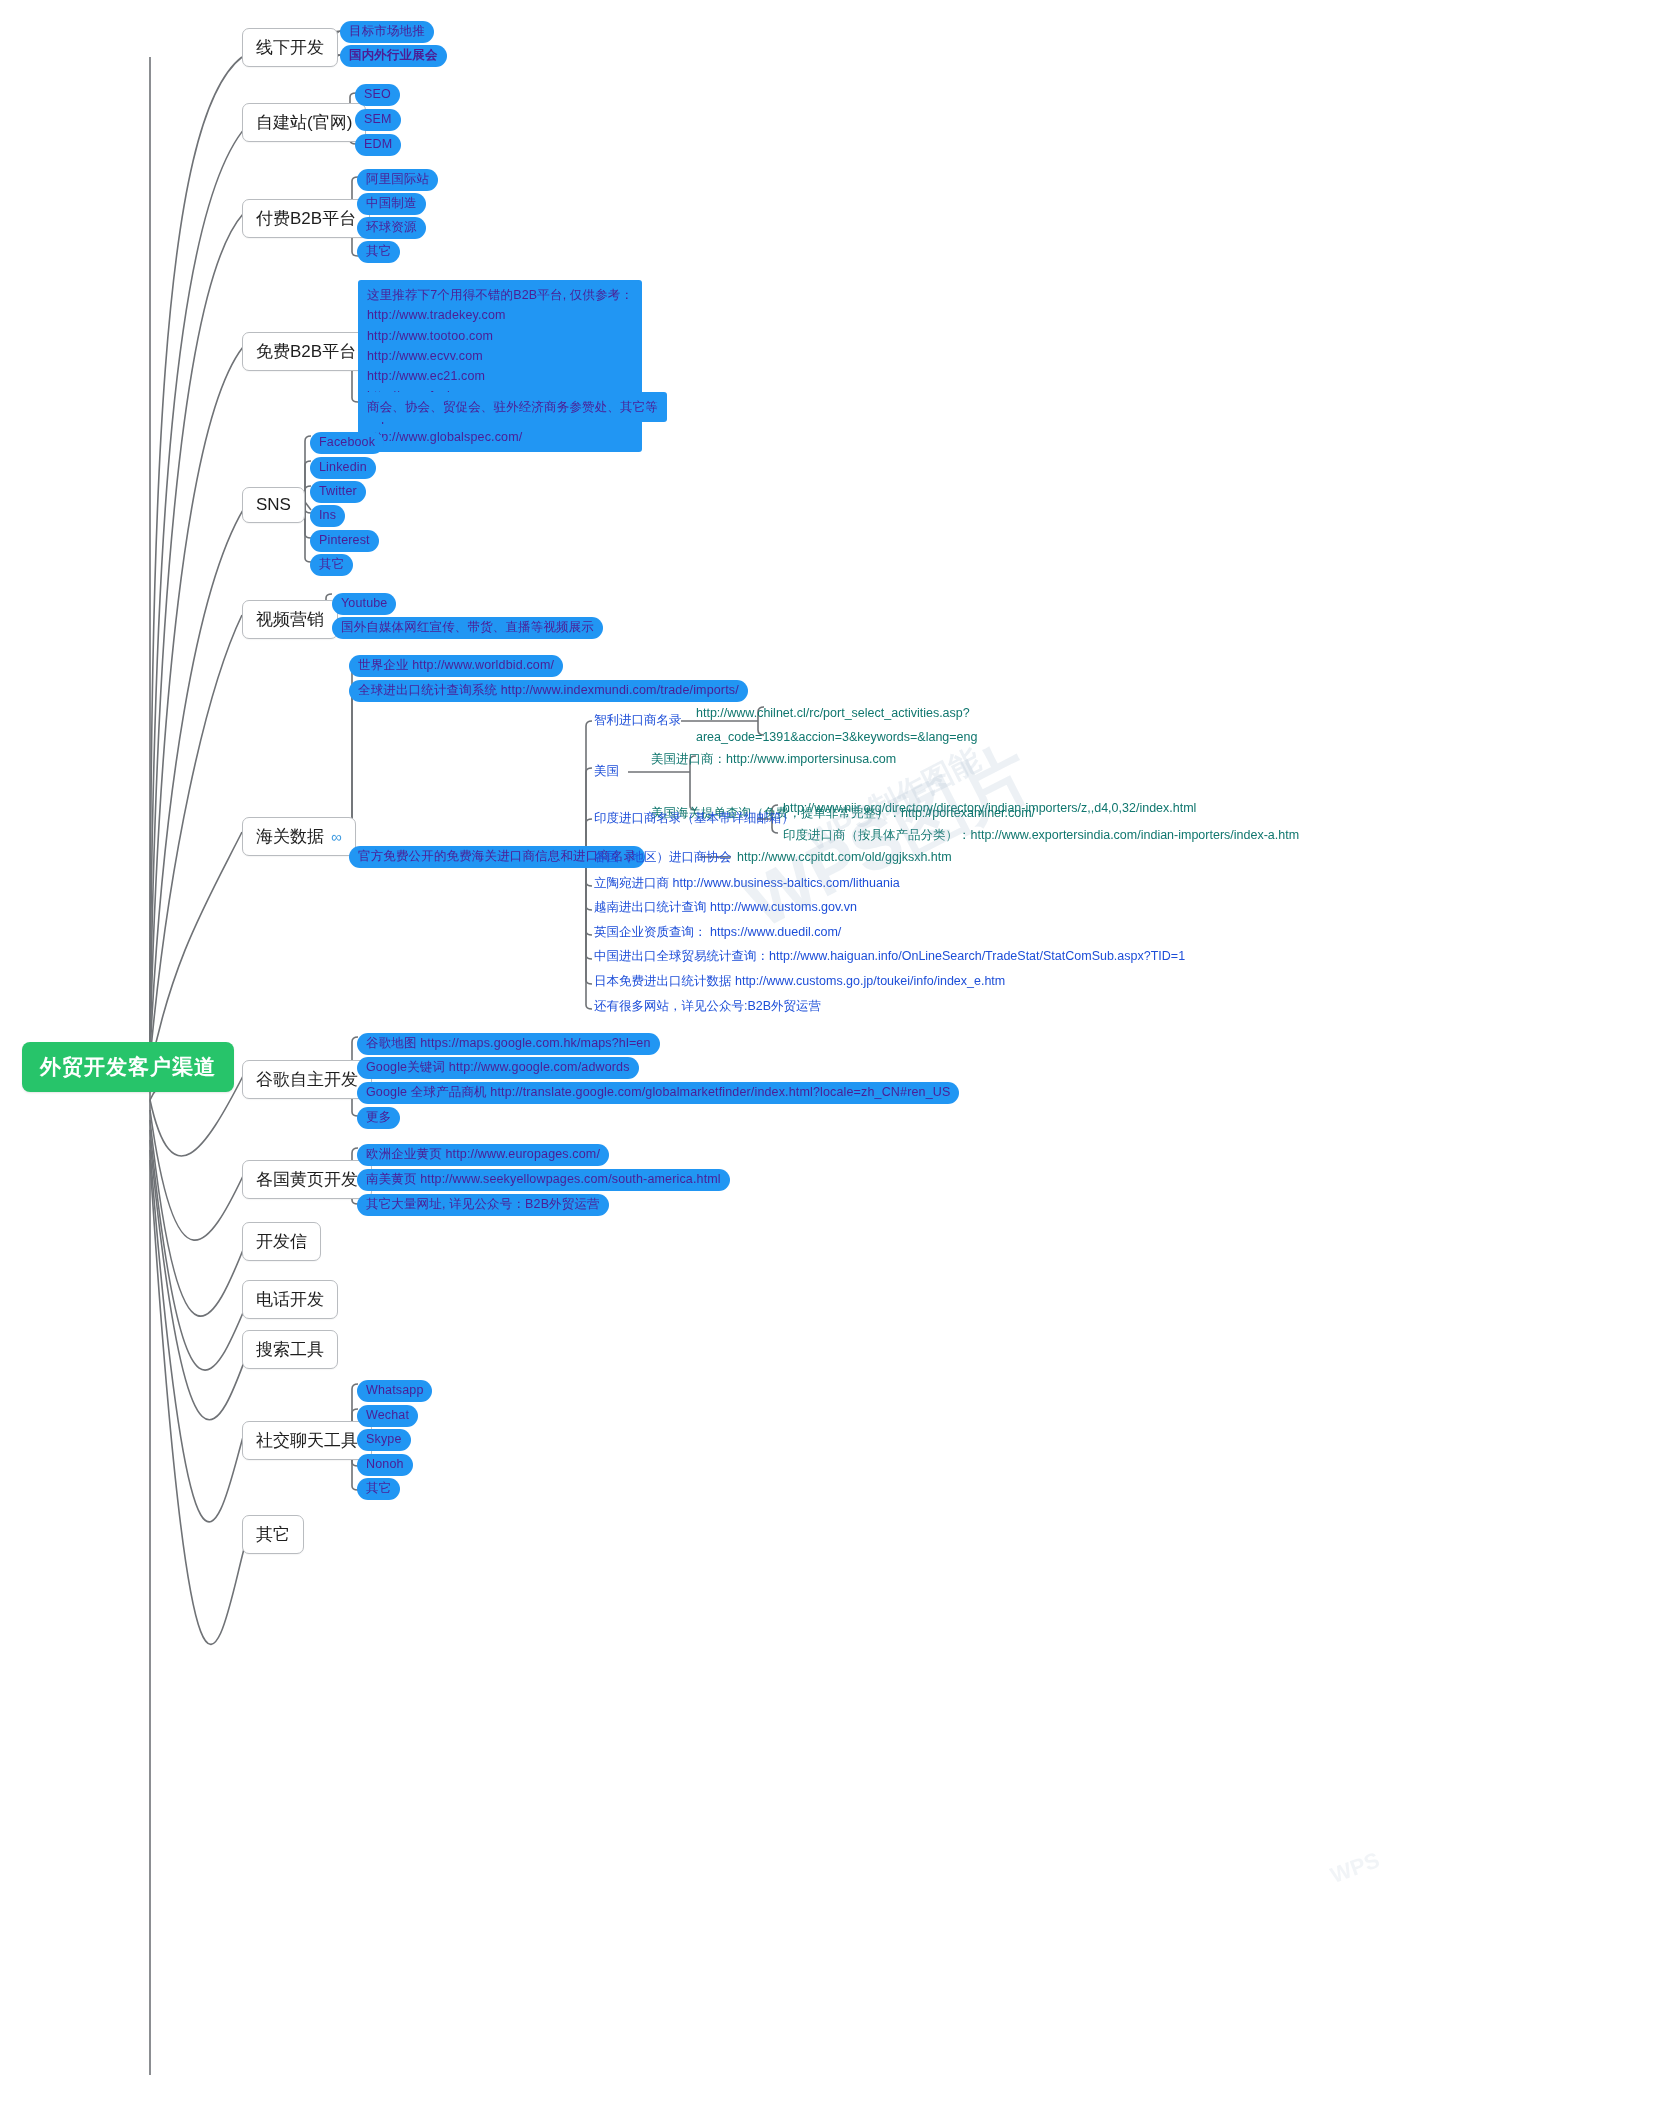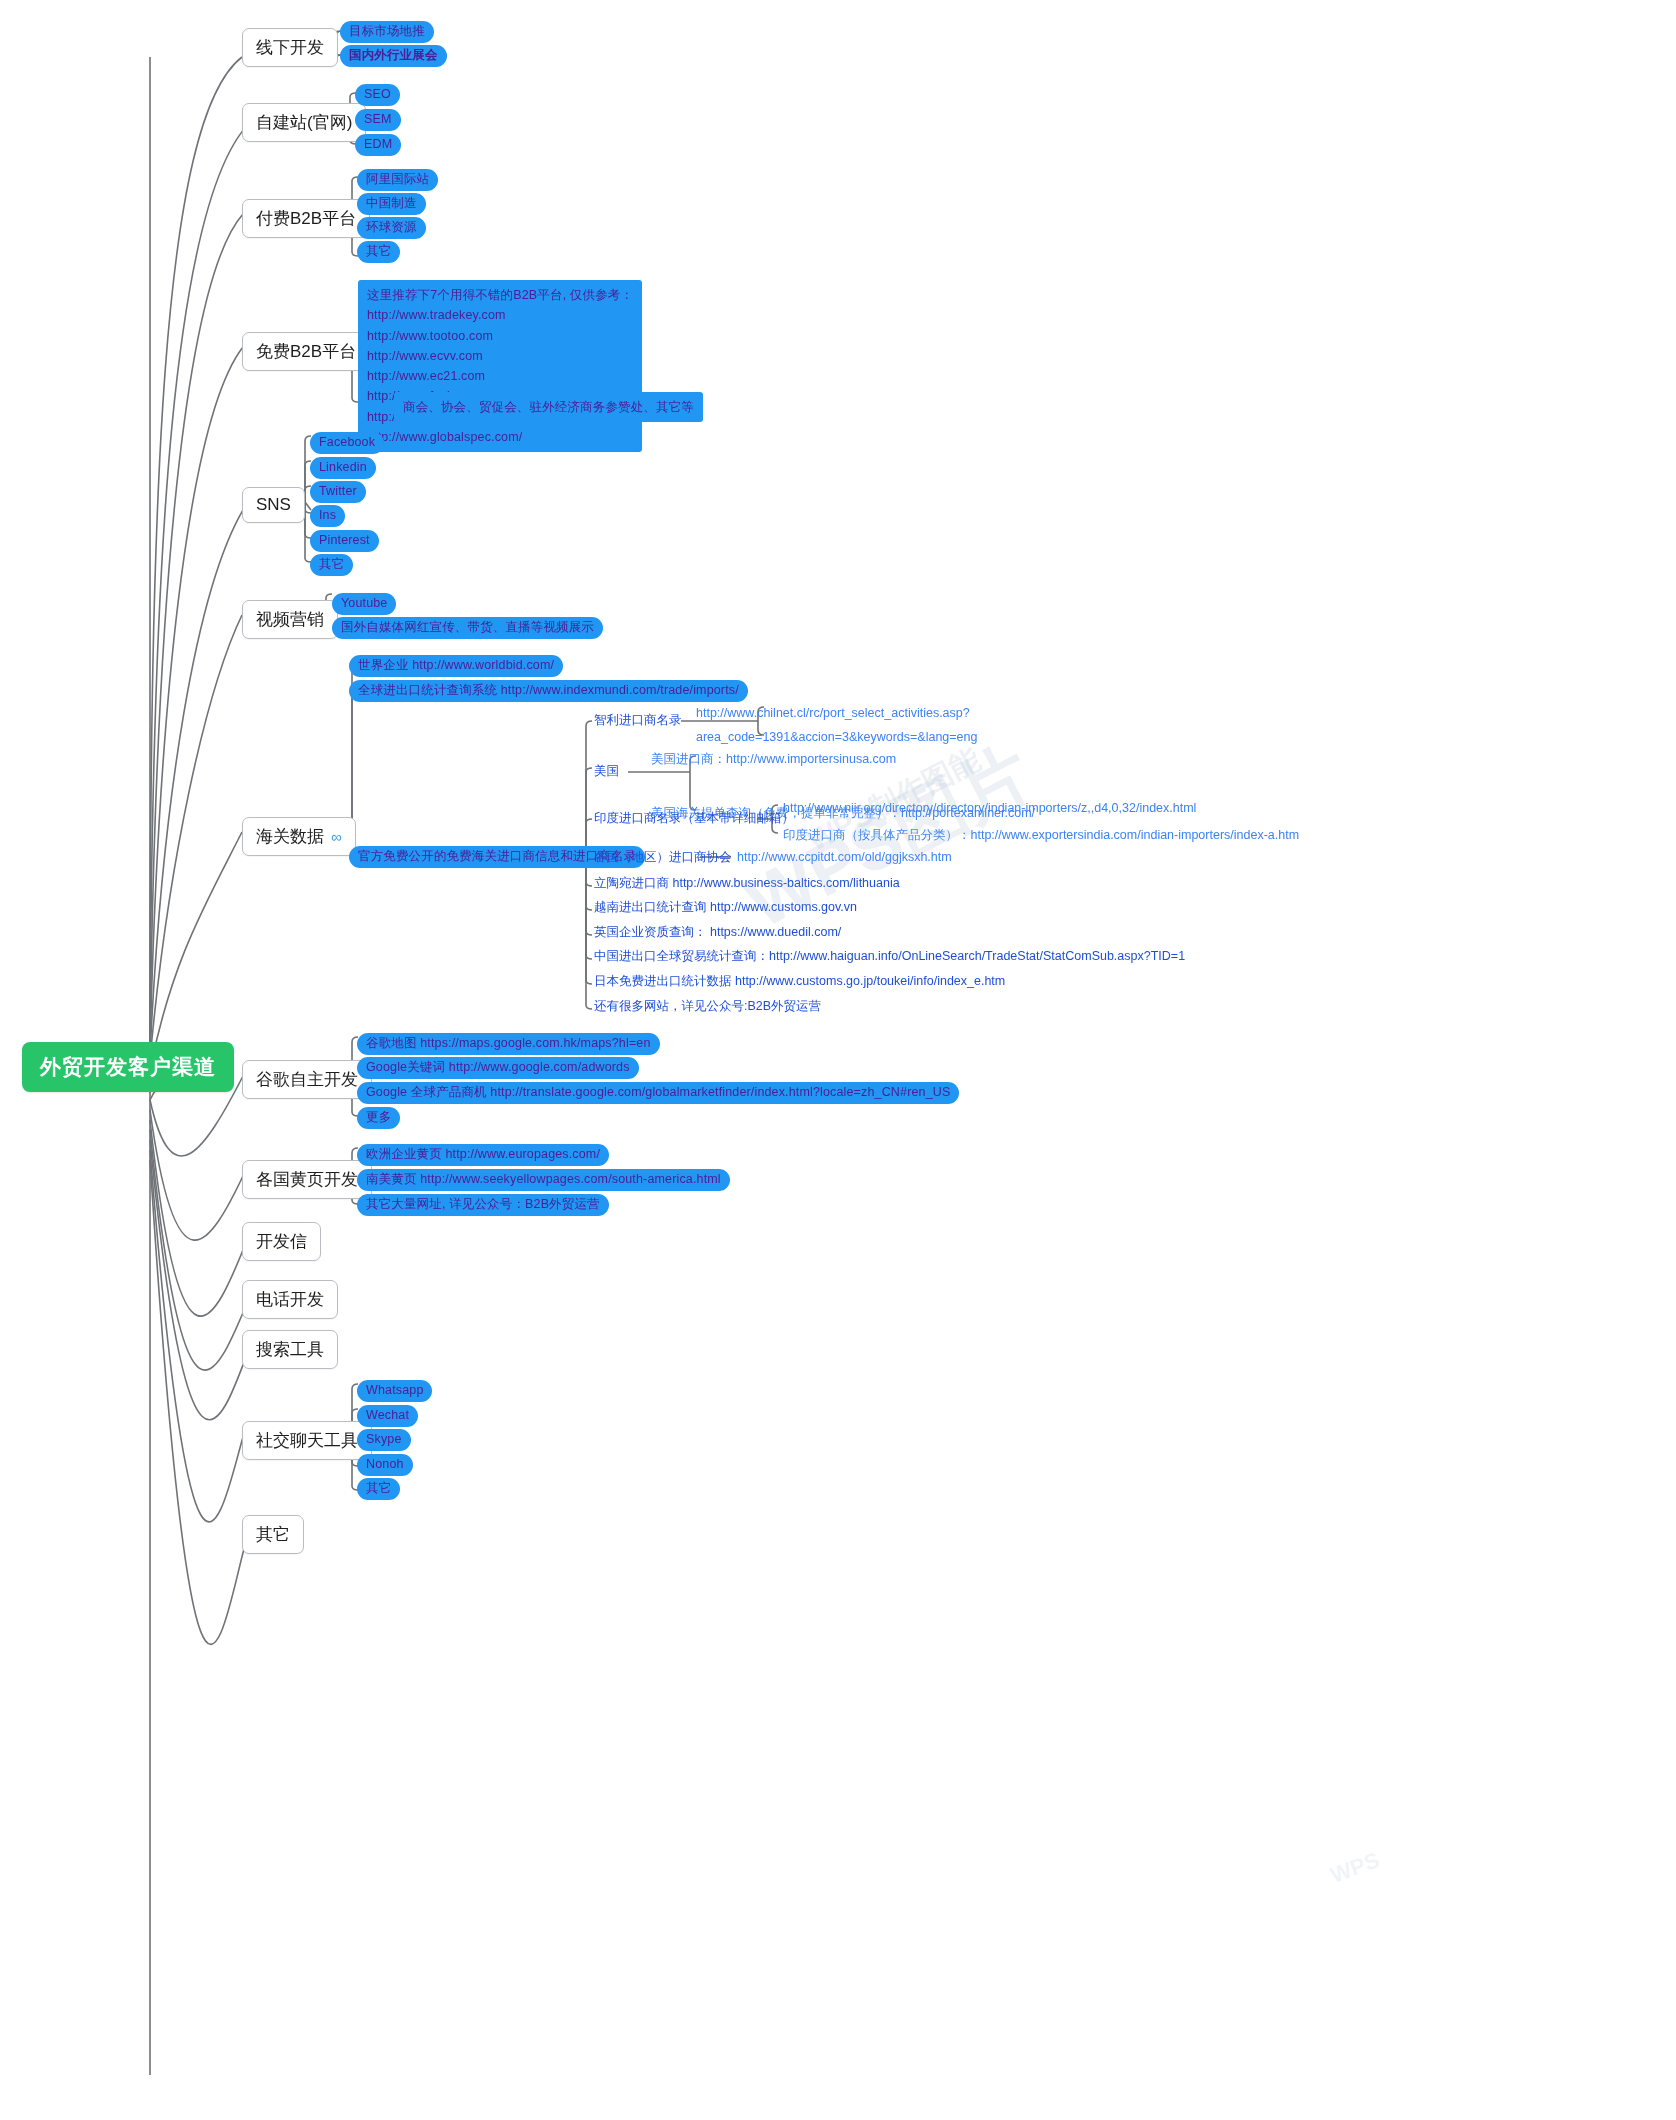--- a/index.html
+++ b/index.html
@@ -70,21 +70,21 @@
     border-radius:3px;
     padding:5px 9px;
     line-height:1.62;
     white-space:pre;
   }
 
   
   .txt{
     position:absolute;
     font-size:12.5px;
-    color:#3b82f6;
+    color:#0f766e;
     white-space:nowrap;
     line-height:1.2;
   }
   .txt.cn{color:#1d4ed8;}
 
   
   .wm{
     position:absolute;
     color:rgba(150,170,195,.17);
     font-weight:bold;
@@ -243,21 +243,21 @@
     <span>免费B2B平台</span>
   </div>
   <div class="pill blk" style="left:358px;top:280px;">这里推荐下7个用得不错的B2B平台, 仅供参考：
 http://www.tradekey.com
 http://www.tootoo.com
 http://www.ecvv.com
 http://www.ec21.com
 http://www.fuzing.com
 http://www.b2s.com/
 http://www.globalspec.com/</div>
-  <div class="pill blk" style="left:358px;top:392px;border-radius:3px;margin-left:36px;">商会、协会、贸促会、驻外经济商务参赞处、其它等</div>
+  <div class="pill blk" style="left:358px;top:392px;border-radius:3px;">商会、协会、贸促会、驻外经济商务参赞处、其它等</div>
 
   <div class="box" style="left:242px;top:487px;">
     <span>SNS</span>
   </div>
   <div class="pill" style="left:310px;top:432px;">Facebook</div>
   <div class="pill" style="left:310px;top:457px;">Linkedin</div>
   <div class="pill" style="left:310px;top:481px;">Twitter</div>
   <div class="pill" style="left:310px;top:505px;">Ins</div>
   <div class="pill" style="left:310px;top:530px;">Pinterest</div>
   <div class="pill" style="left:310px;top:554px;">其它</div>

